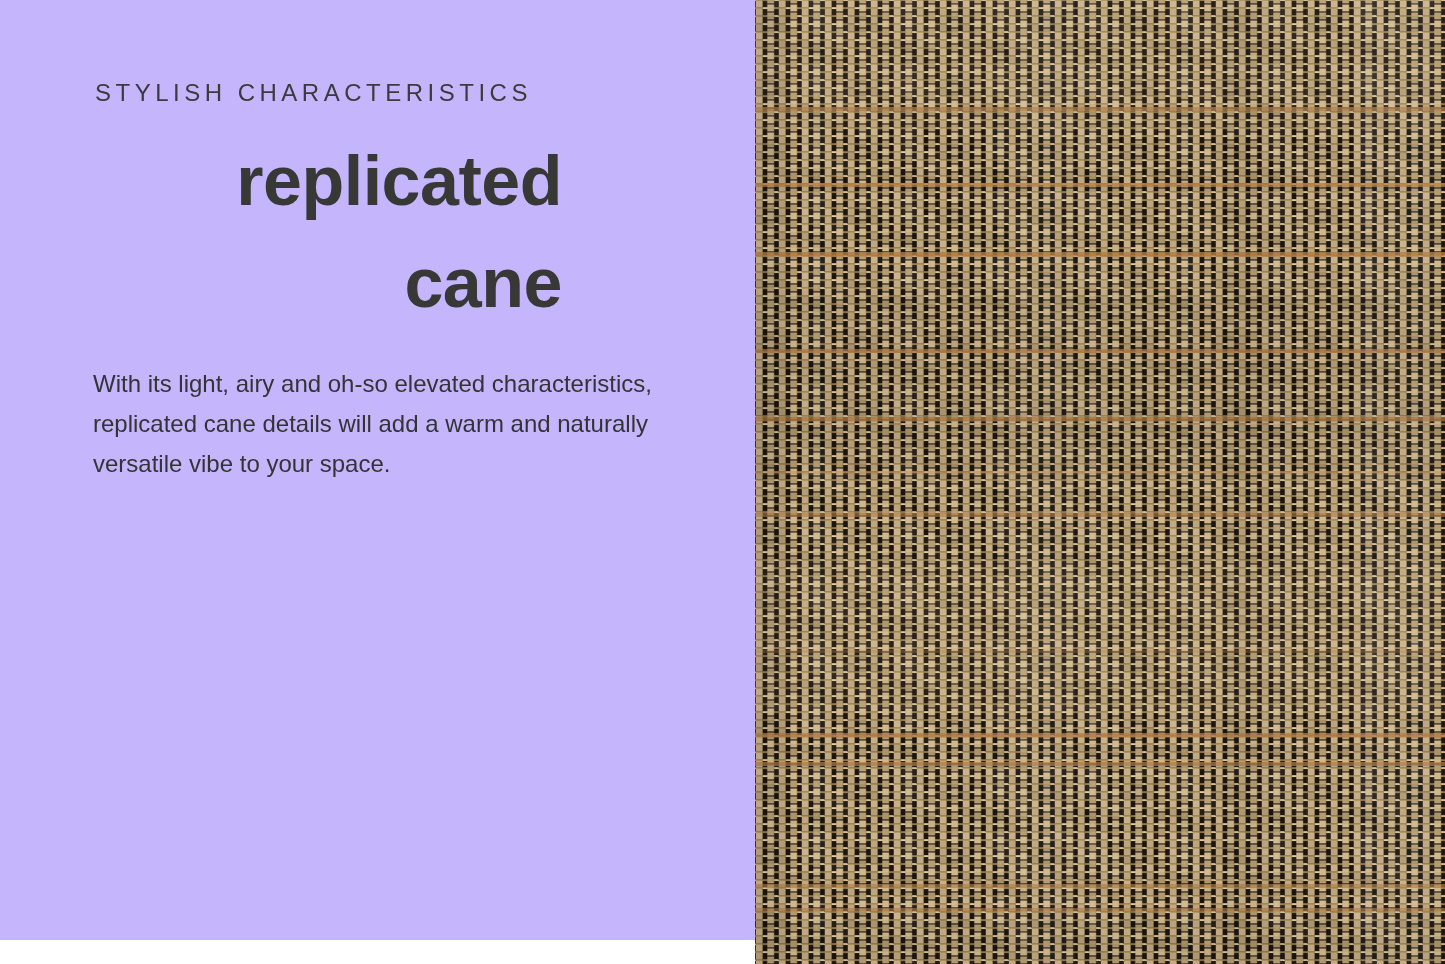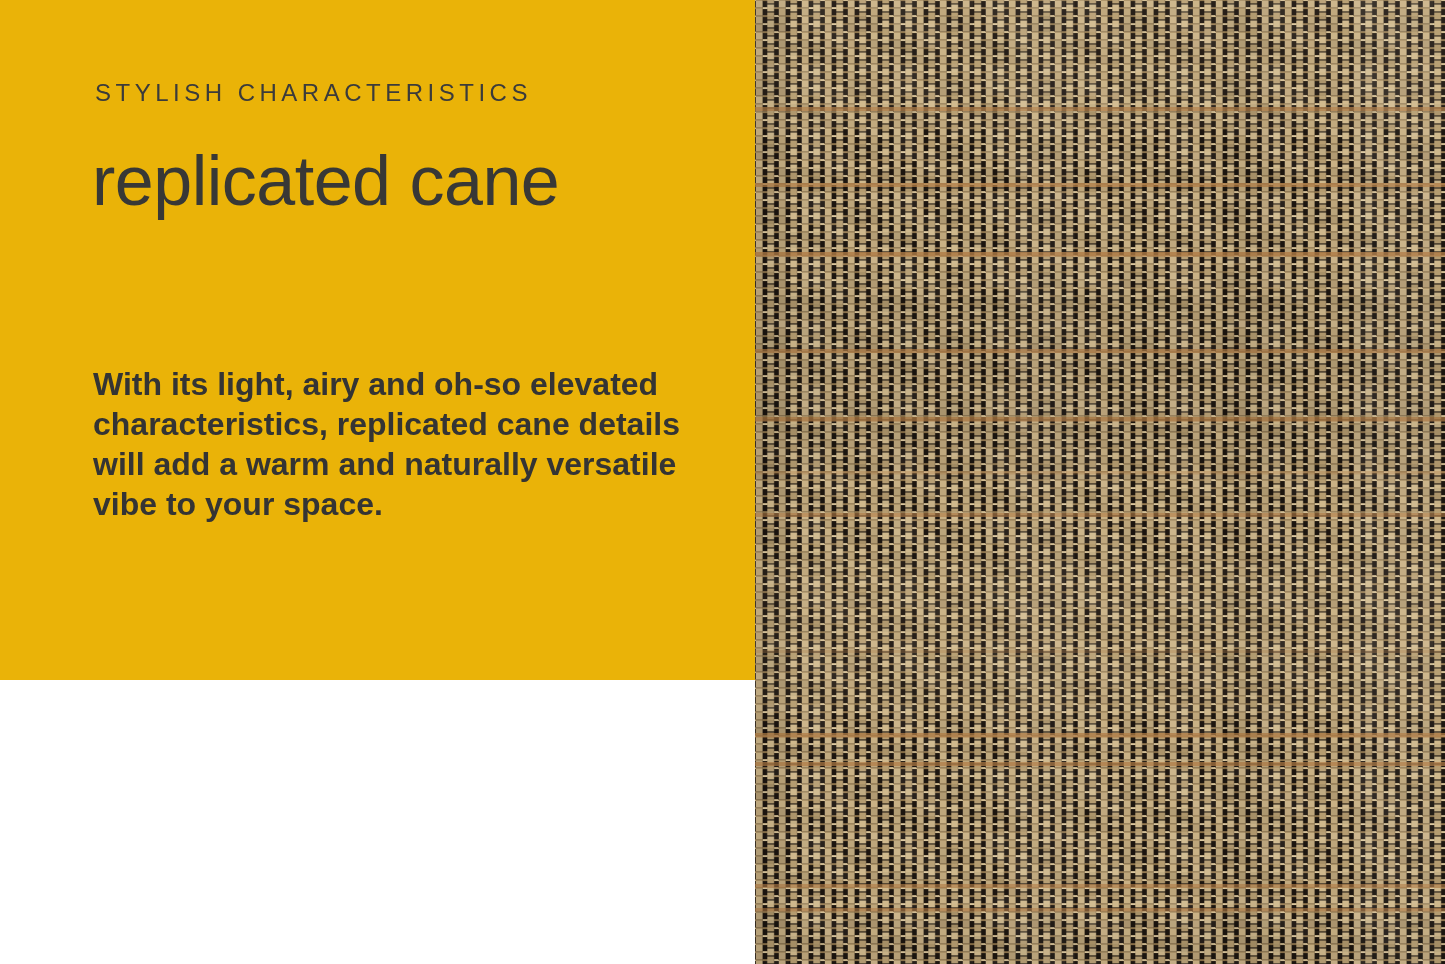--- a/index.html
+++ b/index.html
@@ -10,53 +10,54 @@
   }
   .page {
     position: relative;
     width: 1445px;
     height: 964px;
     display: flex;
   }
   .text-panel {
     position: relative;
     width: 755px;
-    height: 680px;
-    background: #eab308;
+    height: 940px;
+    background: #c4b5fd;
     flex: 0 0 755px;
   }
   .eyebrow {
     position: absolute;
     left: 95px;
     top: 79px;
     font-size: 24px;
     font-weight: 400;
     letter-spacing: 4.5px;
     color: #3b3b3b;
     white-space: nowrap;
   }
   .page-title {
     position: absolute;
     left: 92px;
     top: 130px;
     width: 470px;
     font-size: 70px;
     line-height: 102px;
-    font-weight: 400;
+    font-weight: 700;
     letter-spacing: -0.5px;
     color: #383836;
+    text-align: right;
   }
   .description {
     position: absolute;
     left: 93px;
     top: 364px;
     width: 600px;
-    font-size: 32px;
+    font-size: 24px;
     line-height: 40px;
-    font-weight: 700;
+    font-weight: 400;
     color: #343434;
   }
   .feature-list {
     position: absolute;
     left: 95px;
     top: 504px;
     width: 460px;
     list-style: none;
   }
   .feature-list li {

